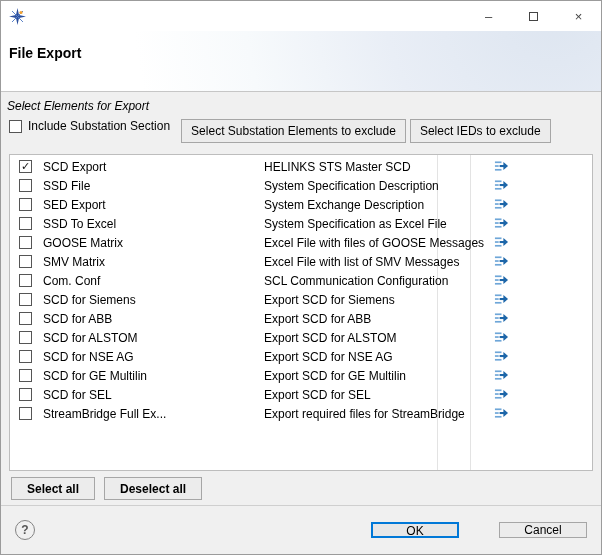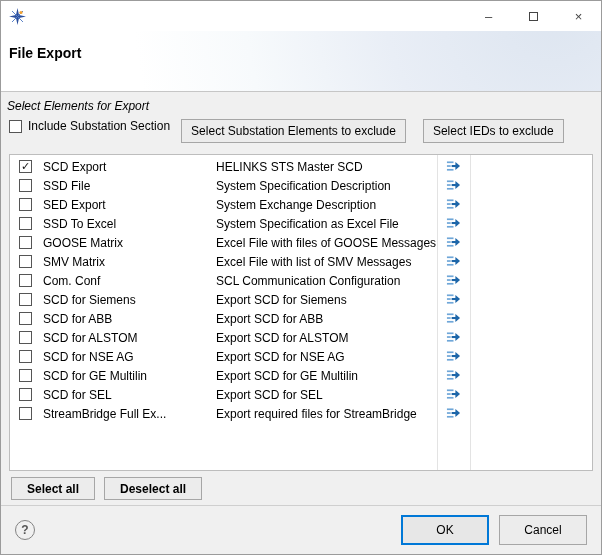--- a/index.html
+++ b/index.html
@@ -58,21 +58,21 @@
   .chk-label .chk-text { margin-left: 6px; }
 
   button {
     font-family: "Liberation Sans", "DejaVu Sans", sans-serif;
     font-size: 12px;
     background: #ececec;
     border: 1px solid #a6a6a6;
     height: 24px; padding: 0 9px;
     cursor: default;
   }
-  .controls-row button { margin-left: 17px; }
+  .controls-row button { margin-left: 4px; }
   .controls-row button:first-of-type { margin-left: 11px; }
 
   
   .table {
     margin: 11px 8px 0 8px;
     height: 317px;
     background: #ffffff;
     border: 1px solid #bdbdbd;
     position: relative;
     overflow: hidden;
@@ -80,21 +80,21 @@
   .col-divider {
     position: absolute; top: 0; bottom: 0; width: 1px;
     background: #e3e3e3;
   }
   .col-divider.d1 { left: 427px; }
   .col-divider.d2 { left: 460px; }
   .rows { position: relative; padding-top: 2px; }
   .row { height: 19px; display: flex; align-items: center; }
   .cell-check { width: 33px; padding-left: 9px; display: flex; align-items: center; flex: 0 0 auto; }
   .cell-name  { width: 173px; flex: 0 0 auto; white-space: nowrap; overflow: hidden; }
-  .cell-desc  { width: 221px; flex: 0 0 auto; white-space: nowrap; overflow: hidden; }
+  .cell-desc  { width: 221px; flex: 0 0 auto; white-space: nowrap; overflow: hidden; margin-left: 48px; }
   .cell-icon  { width: 33px; flex: 0 0 auto; display: flex; align-items: center; justify-content: center; }
 
   
   .sel-buttons { margin: 6px 8px 0 10px; height: 23px; display: flex; }
   .sel-buttons button { height: 23px; padding: 0 15px; font-weight: bold; }
   .sel-buttons button + button { margin-left: 9px; }
 
   
   .footer {
     margin-top: auto;
@@ -104,21 +104,21 @@
     padding: 0 14px;
     background: #f0f0f0;
   }
   .help-btn {
     width: 20px; height: 20px; border-radius: 50%;
     border: 1px solid #838383; color: #555;
     display: flex; align-items: center; justify-content: center;
     font-size: 12px; font-weight: bold;
   }
   .footer-spacer { flex: 1; }
-  .footer button { width: 88px; height: 30px; }
+  .footer button { width: 88px; height: 16px; margin-left: 30px; }
   .ok-btn { border: 2px solid #0078d7; padding: 0; margin-right: 10px; background: #e7e7e7; }
   .cancel-btn { border: 1px solid #a6a6a6; }
 </style>
 </head>
 <body>
 
 <div class="dialog">
 
   <div class="titlebar">
     <span class="app-icon">

